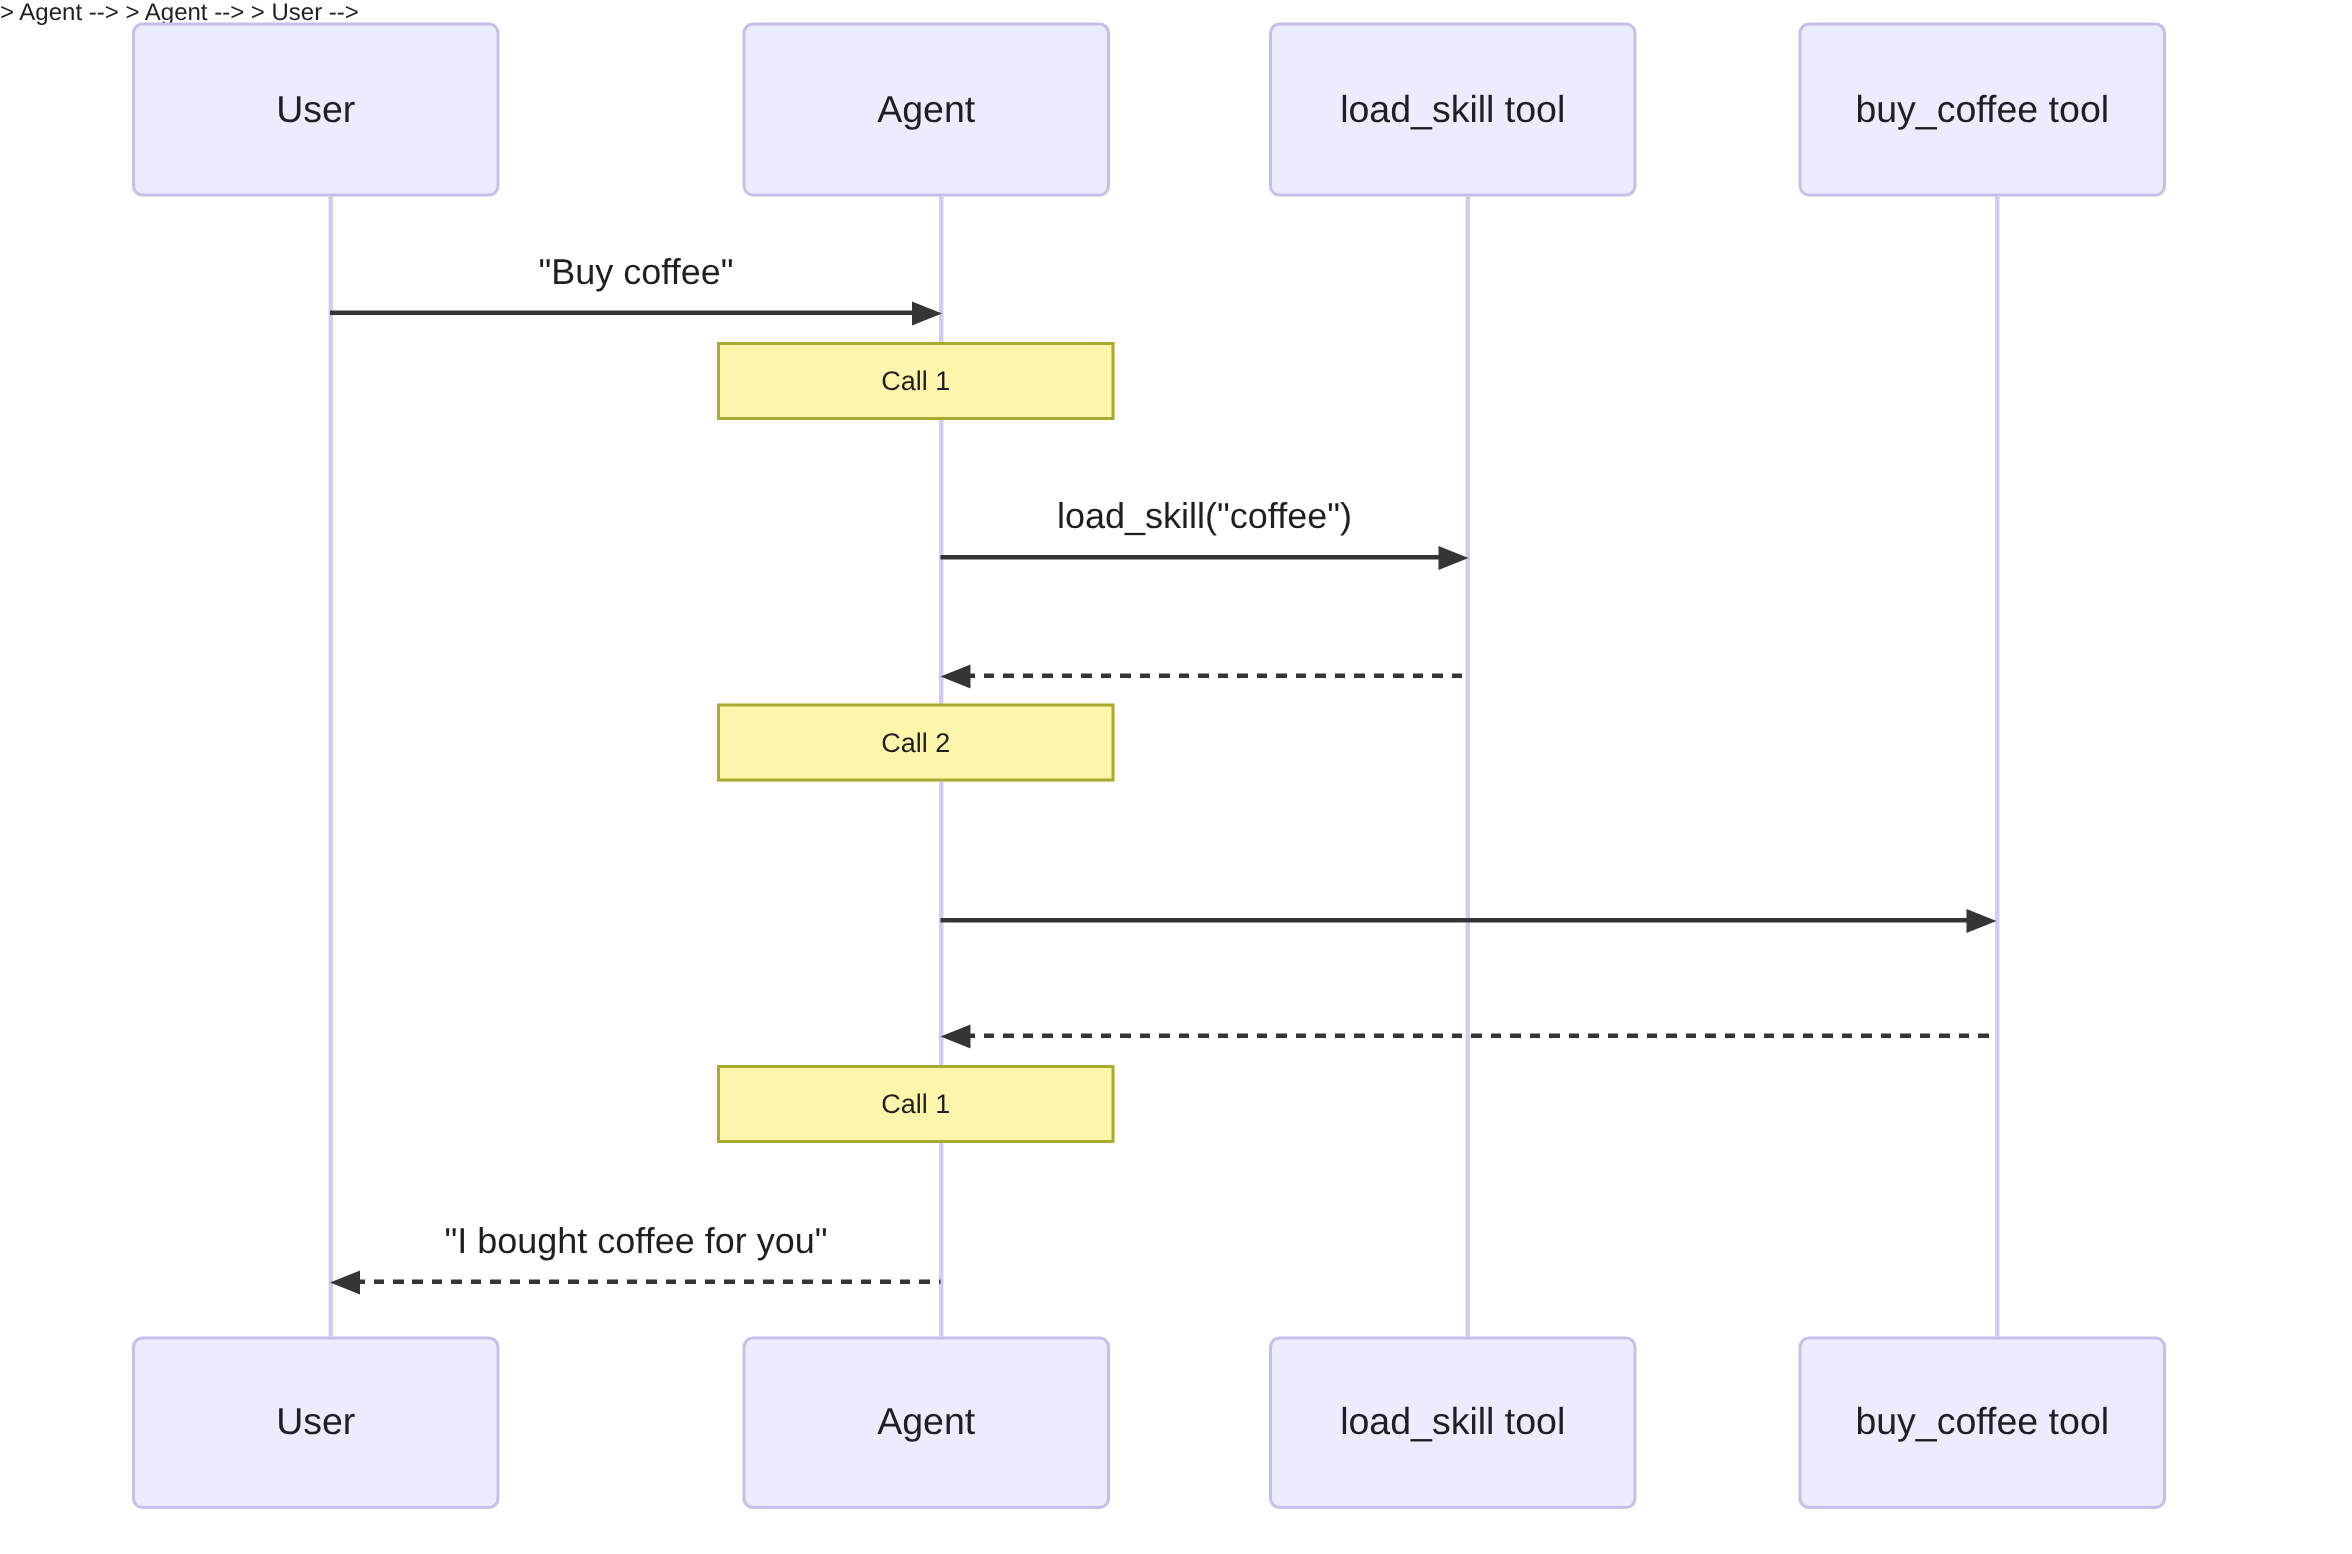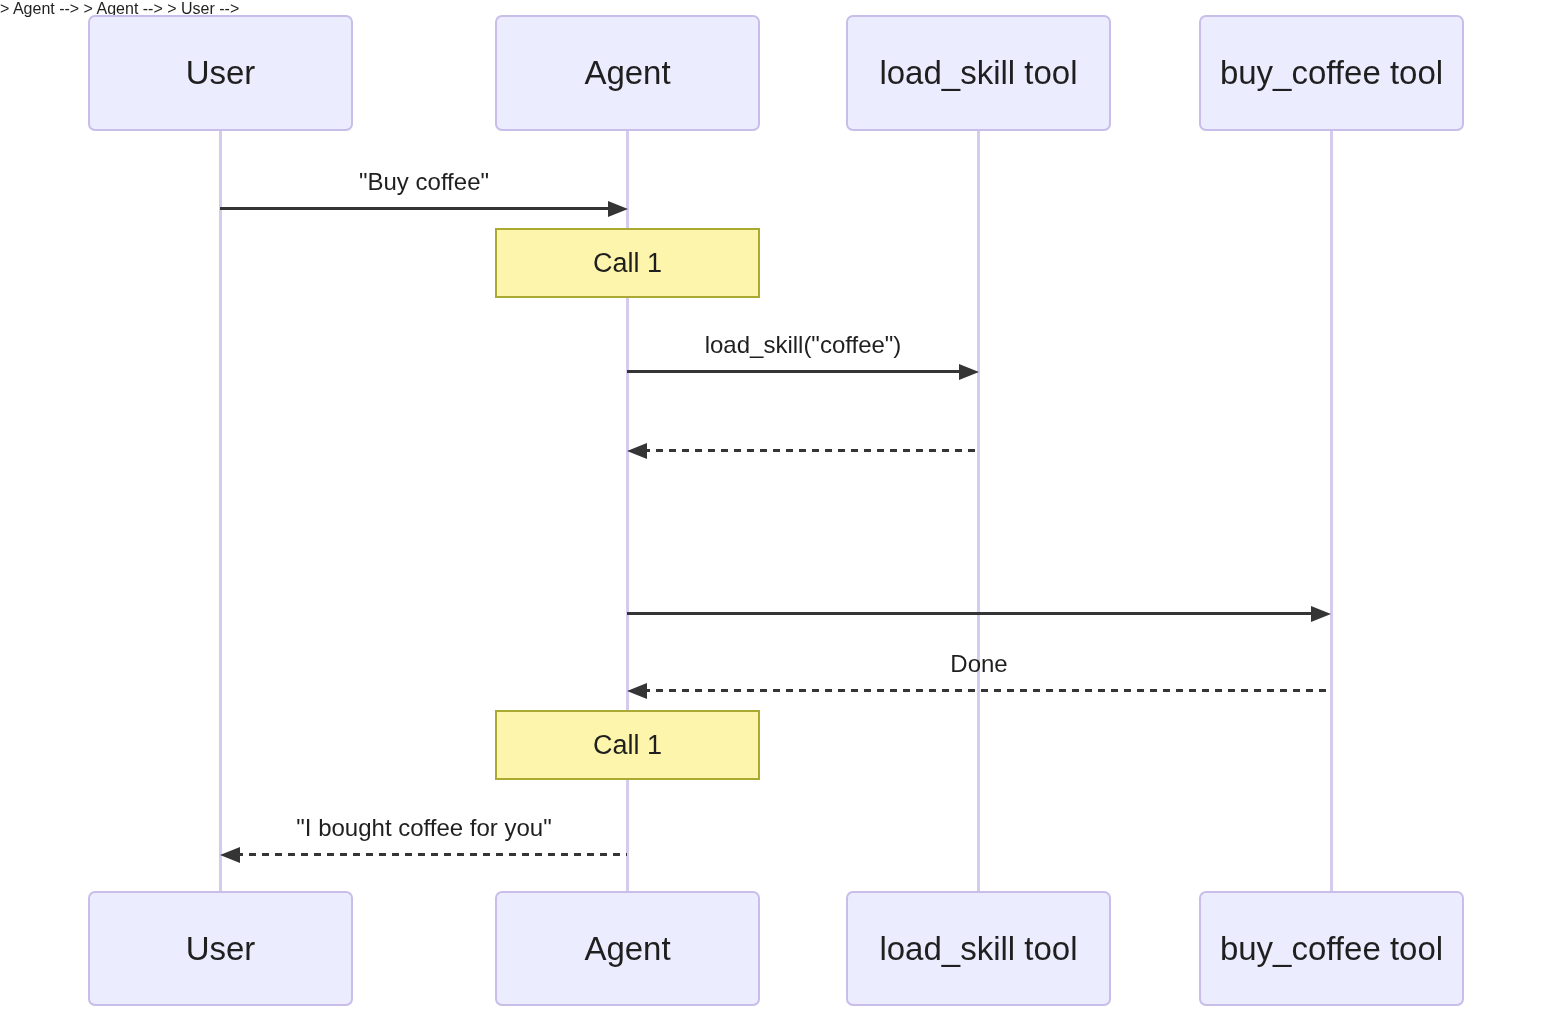--- a/index.html
+++ b/index.html
@@ -20,29 +20,29 @@
   }
   .canvas {
     position: relative;
     width: 1568px;
     height: 1036px;
     background: var(--background);
     overflow: hidden;
   }
   .actor {
     position: absolute;
-    width: 265px;
+    width: 245px;
     height: 116px;
     background: var(--actor-fill);
     border: 2px solid var(--actor-border);
     border-radius: 7px;
     display: flex;
     align-items: center;
     justify-content: center;
-    font-size: 33px;
+    font-size: 25px;
     color: var(--text);
     z-index: 3;
   }
   .actor.bottom { height: 115px; }
   .lifeline {
     position: absolute;
     width: 3px;
     top: 131px;
     height: 760px;
     background: var(--lifeline);
@@ -71,29 +71,29 @@
     width: 0;
     height: 0;
     border-top: 8px solid transparent;
     border-bottom: 8px solid transparent;
     z-index: 2;
   }
   .arrowhead.right { border-left: 20px solid var(--arrow); }
   .arrowhead.left  { border-right: 20px solid var(--arrow); }
   .note {
     position: absolute;
-    left: 495px;
+    left: 478px;
     width: 265px;
-    height: 70px;
+    height: 52px;
     background: var(--note-fill);
     border: 2px solid var(--note-border);
     display: flex;
     align-items: center;
     justify-content: center;
-    font-size: 27px;
+    font-size: 18px;
     color: var(--text);
     z-index: 4;
   }
 </style>
 </head>
 <body>
 
 <div class="canvas">
 
   
@@ -119,27 +119,27 @@
   
   <div class="msg-label" style="left:603px;top:331px">load_skill("coffee")</div>
   <div class="msg-line solid" style="left:627px;top:370px;width:336px"></div>
   <div class="arrowhead right" style="left:959px;top:364px"></div>
 
   &gt; Agent --&gt;
   <div class="msg-line dashed" style="left:643px;top:449px;width:336px"></div>
   <div class="arrowhead left" style="left:627px;top:443px"></div>
 
   
+  <div class="note" style="top:469px">Call 2</div>
 
   
   <div class="msg-line solid" style="left:627px;top:612px;width:688px"></div>
   <div class="arrowhead right" style="left:1311px;top:606px"></div>
 
   &gt; Agent --&gt;
-  <div class="msg-label" style="left:779px;top:650px">Done</div>
   <div class="msg-line dashed" style="left:643px;top:689px;width:688px"></div>
   <div class="arrowhead left" style="left:627px;top:683px"></div>
 
   
   <div class="note" style="top:710px">Call 1</div>
 
   &gt; User --&gt;
   <div class="msg-label" style="left:224px;top:814px">"I bought coffee for you"</div>
   <div class="msg-line dashed" style="left:236px;top:853px;width:391px"></div>
   <div class="arrowhead left" style="left:220px;top:847px"></div>

